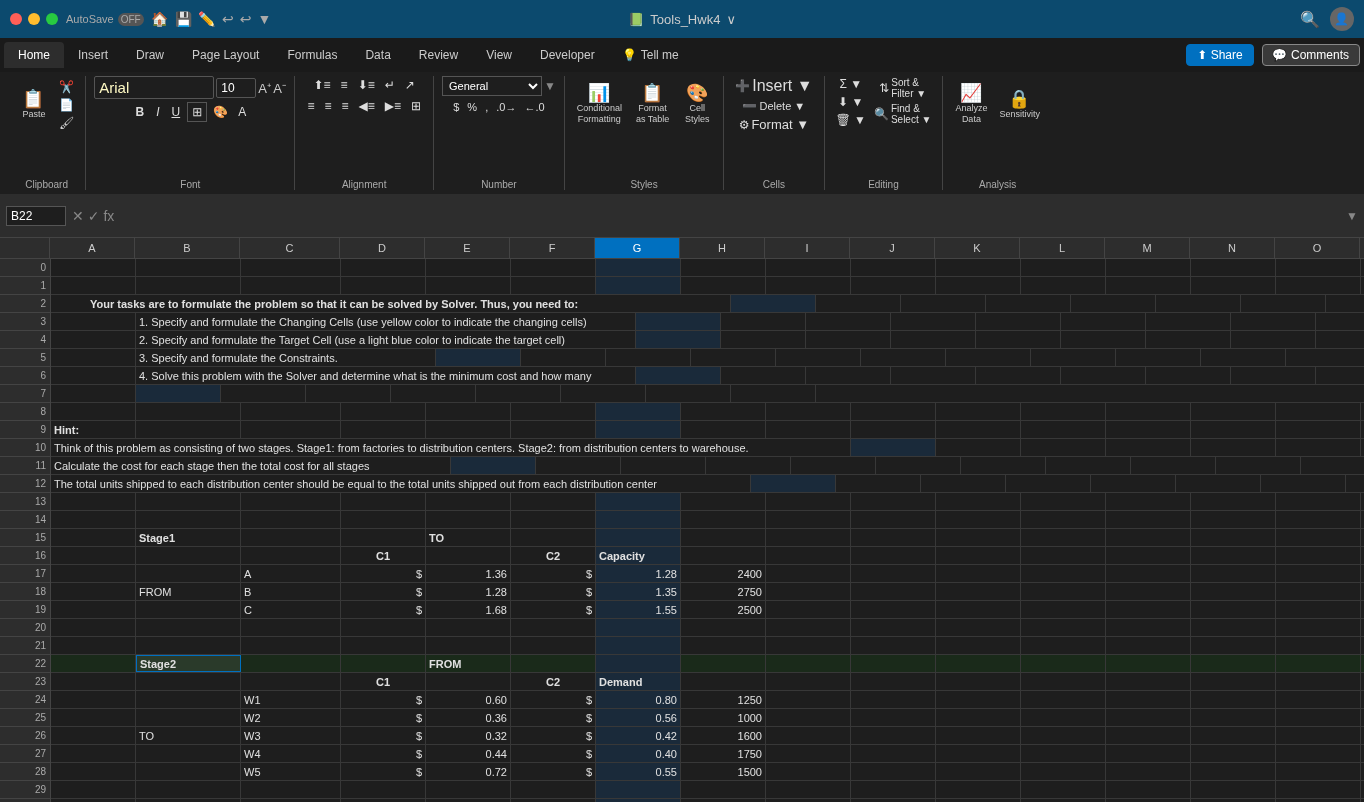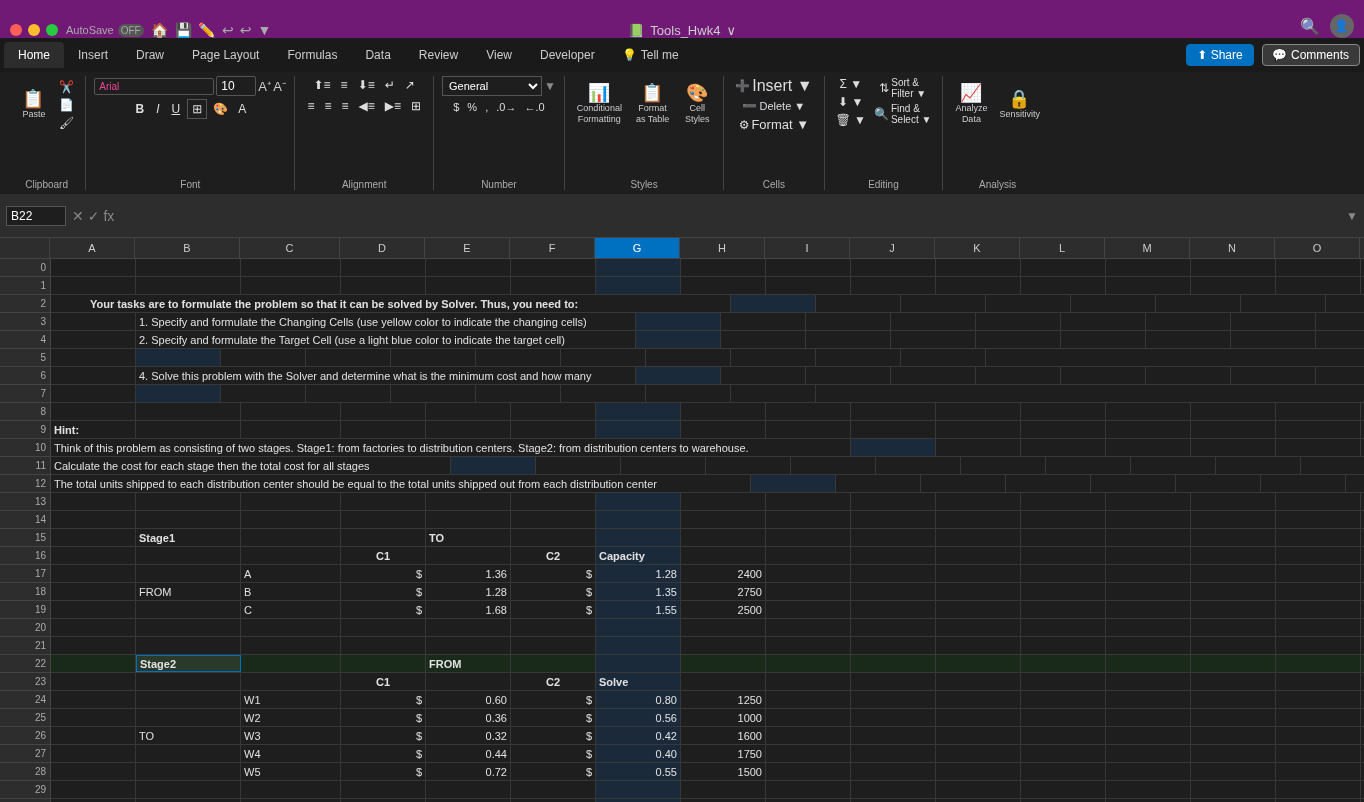--- a/index.html
+++ b/index.html
@@ -1,23 +1,23 @@
 <!DOCTYPE html>
 <html><head>
   <meta charset="utf-8">
   <style>
     * { margin: 0; padding: 0; box-sizing: border-box; }
     body { font-family: Arial, sans-serif; font-size: 12px; background: #1e1e1e; color: #fff; overflow: hidden; width: 1364px; height: 802px; }
 
     
     .title-bar {
       height: 38px;
-      background: #701a75;
+      background: #0c4a6e;
       display: flex;
-      align-items: flex-end;
+      align-items: center;
       justify-content: space-between;
       padding: 0 10px;
       position: relative;
     }
     .title-bar-left { display: flex; align-items: center; gap: 8px; }
     .traffic-lights { display: flex; gap: 6px; }
     .traffic-light { width: 12px; height: 12px; border-radius: 50%; }
     .tl-red { background: #ff5f57; }
     .tl-yellow { background: #ffbd2e; }
     .tl-green { background: #28ca41; }
@@ -202,23 +202,23 @@
     }
     .rb-icon { font-size: 18px; line-height: 1; }
     .rb-label { font-size: 9px; color: #ccc; text-align: center; line-height: 1.2; }
 
     .rb-small { flex-direction: row; min-width: auto; padding: 1px 3px; font-size: 12px; gap: 2px; }
     .rb-row { display: flex; gap: 2px; align-items: center; }
 
     .font-box {
       background: #1e1e1e;
       border: 1px solid #555;
-      color: #ec4899;
+      color: #fef9c3;
       padding: 2px 4px;
-      font-size: 10px;
+      font-size: 15px;
       width: 120px;
       border-radius: 2px;
     }
     .size-box {
       background: #1e1e1e;
       border: 1px solid #555;
       color: #fff;
       padding: 2px 4px;
       font-size: 12px;
       width: 40px;
@@ -600,20 +600,21 @@
         <div class="cell w-k"></div>
         <div class="cell w-l"></div>
         <div class="cell w-m"></div>
         <div class="cell w-n"></div>
         <div class="cell w-o"></div>
 
       </div>
 
       <div class="grid-row">
         <div class="cell w-a"></div>
+        <div class="cell w-b cell-span" style="overflow:visible;width:300px;min-width:105px;">3. Specify and formulate the Constraints.</div>
         <div class="cell w-c" style="min-width:0;width:0;overflow:hidden;padding:0;border:none;"></div>
         <div class="cell w-d" style="min-width:0;width:0;overflow:hidden;padding:0;border:none;"></div>
         <div class="cell w-e" style="min-width:0;width:0;overflow:hidden;padding:0;border:none;"></div>
         <div class="cell w-f" style="min-width:0;width:0;overflow:hidden;padding:0;border:none;"></div>
         <div class="cell w-g selected-col"></div>
         <div class="cell w-h"></div>
         <div class="cell w-i"></div>
         <div class="cell w-j"></div>
         <div class="cell w-k"></div>
         <div class="cell w-l"></div>
@@ -941,21 +942,21 @@
         <div class="cell w-p" style="background:#1a2a1a;"></div>
       </div>
 
       <div class="grid-row">
         <div class="cell w-a"></div>
         <div class="cell w-b"></div>
         <div class="cell w-c"></div>
         <div class="cell w-d bold center">C1</div>
         <div class="cell w-e"></div>
         <div class="cell w-f bold center">C2</div>
-        <div class="cell w-g bold selected-col">Solve</div>
+        <div class="cell w-g bold selected-col">Demand</div>
         <div class="cell w-h"></div>
         <div class="cell w-i"></div>
         <div class="cell w-j"></div>
         <div class="cell w-k"></div>
         <div class="cell w-l"></div>
         <div class="cell w-m"></div>
         <div class="cell w-n"></div>
         <div class="cell w-o"></div>
         <div class="cell w-p"></div>
       </div>

